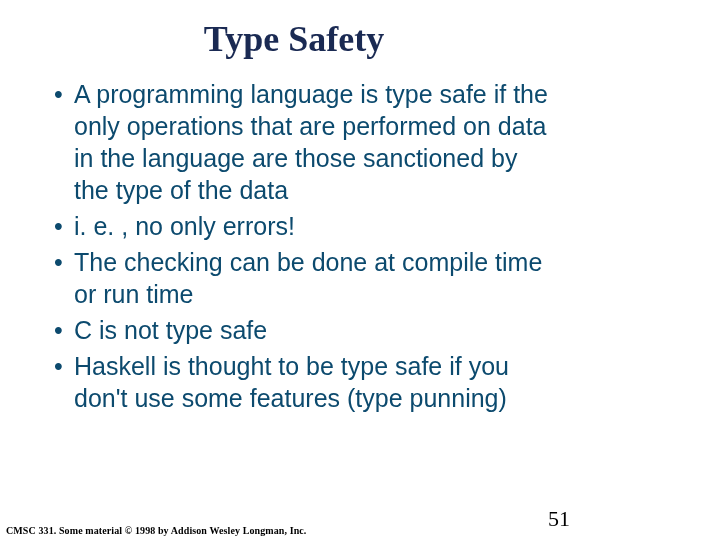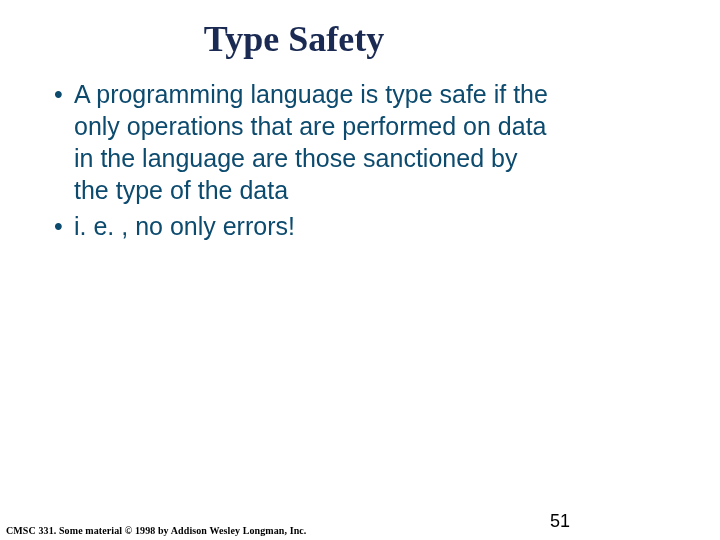--- a/index.html
+++ b/index.html
@@ -3,26 +3,29 @@
 <meta charset="utf-8">
 <style>
   * { margin: 0; padding: 0; box-sizing: border-box; }
   html, body { width: 720px; height: 540px; background: #ffffff; font-family: Arial, Helvetica, sans-serif; overflow: hidden; }
   .slide { width: 588px; height: 540px; position: relative; padding: 18px 36px 24px 36px; }
   .title { font-family: "Times New Roman", Times, serif; font-weight: bold; font-size: 36px; color: #1a2a53; text-align: center; margin-bottom: 18px; }
   .bullets { list-style: none; padding-left: 18px; }
   .bullets > li { font-size: 25px; color: #0c4a6e; line-height: 1.28; margin-bottom: 4px; position: relative; padding-left: 20px; }
   .bullets > li::before { content: "•"; position: absolute; left: 0; top: 0; font-size: 25px; }
   .footer-left { position: absolute; left: 6px; bottom: 4px; font-family: "Times New Roman", Times, serif; font-weight: bold; font-size: 10px; color: #000; letter-spacing: 0.1px; }
-  .footer-right { position: absolute; right: 18px; bottom: 8px; font-family: Liberation Sans, sans-serif; font-size: 18px; color: #000; }
+  .footer-right { position: absolute; right: 18px; bottom: 8px; font-family: Liberation Serif, serif; font-size: 22px; color: #000; }
 </style>
 </head>
 <body>
 
 <div class="slide">
   <h1 class="title">Type Safety</h1>
   <ul class="bullets">
     <li>A programming language is type safe if the only operations that are performed on data in the language are those sanctioned by the type of the data</li>
     <li>i. e. , no only errors!</li>
+    <li>The checking can be done at compile time or run time</li>
+    <li>C is not type safe</li>
+    <li>Haskell is thought to be type safe if you don't use some features (type punning)</li>
   </ul>
   <div class="footer-left">CMSC 331.  Some material © 1998 by Addison Wesley Longman, Inc.</div>
   <div class="footer-right">51</div>
 </div>
 
 </body></html>

